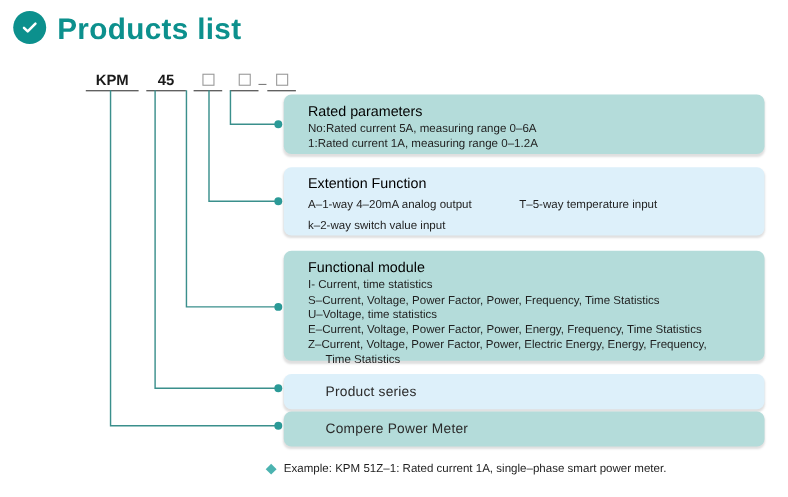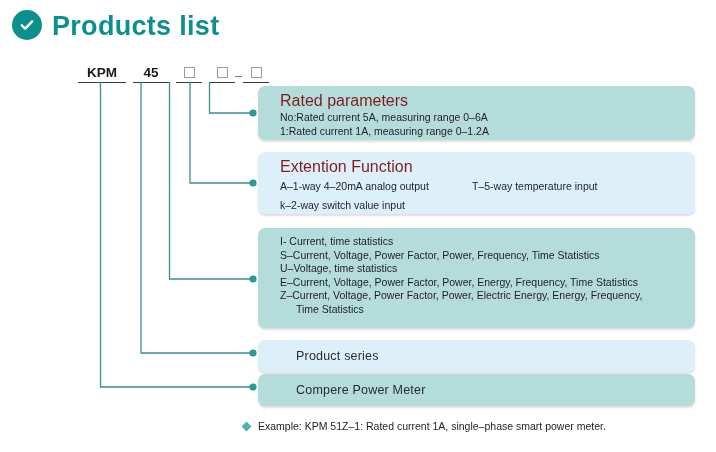--- a/index.html
+++ b/index.html
@@ -103,22 +103,22 @@
     width: 437px;
     border-radius: 7px;
     box-shadow: 0 2px 2px rgba(0,0,0,0.13);
     box-sizing: border-box;
     padding: 7px 0 7px 22px;
   }
   .panel.teal { background: #b4dcda; }
   .panel.blue { background: #ddf0fa; }
 
   .panel-title {
-    font-size: 16px;
-    color: #7f1d1d;
+    font-size: 13px;
+    color: #000000;
     margin-bottom: 3px;
     line-height: 15px;
   }
   .panel-line {
     font-size: 10.5px;
     color: #1f1f1f;
     line-height: 13.5px;
     white-space: nowrap;
   }
   .panel-line.indent { padding-left: 16px; }
@@ -227,20 +227,21 @@
       <div class="panel-line">A–1-way 4–20mA analog output</div>
       <div class="panel-line">k–2-way switch value input</div>
     </div>
     <div class="col-b">
       <div class="panel-line">T–5-way temperature input</div>
     </div>
   </div>
 </div>
 
 <div class="panel teal" id="panel-func">
+  <div class="panel-title">Functional module</div>
   <div class="panel-line">I- Current, time statistics</div>
   <div class="panel-line">S–Current, Voltage, Power Factor, Power, Frequency, Time Statistics</div>
   <div class="panel-line">U–Voltage, time statistics</div>
   <div class="panel-line">E–Current, Voltage, Power Factor, Power, Energy, Frequency, Time Statistics</div>
   <div class="panel-line">Z–Current, Voltage, Power Factor, Power, Electric Energy, Energy, Frequency,</div>
   <div class="panel-line indent">Time Statistics</div>
 </div>
 
 <div class="panel blue single-row" id="panel-series">
   <div class="panel-label">Product series</div>

